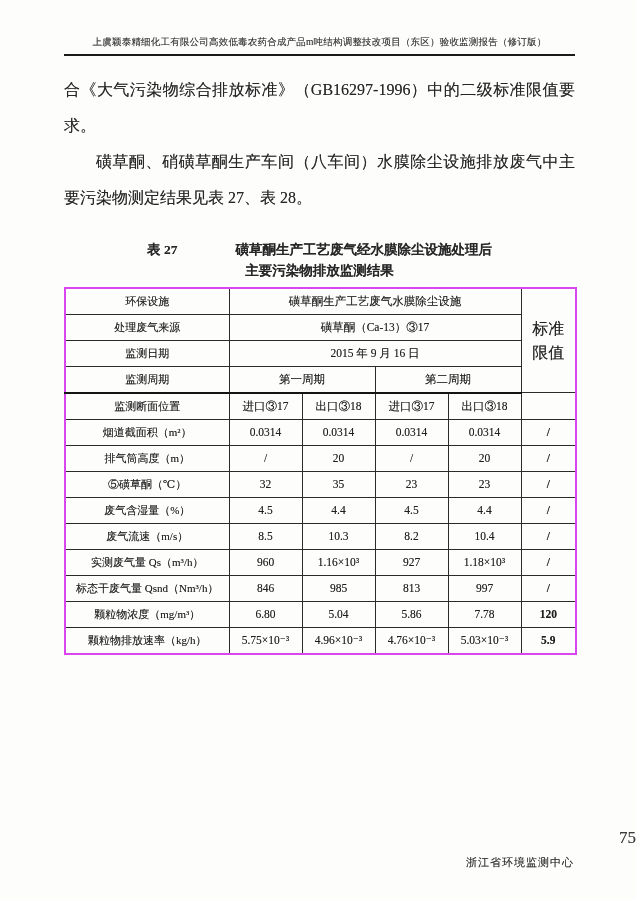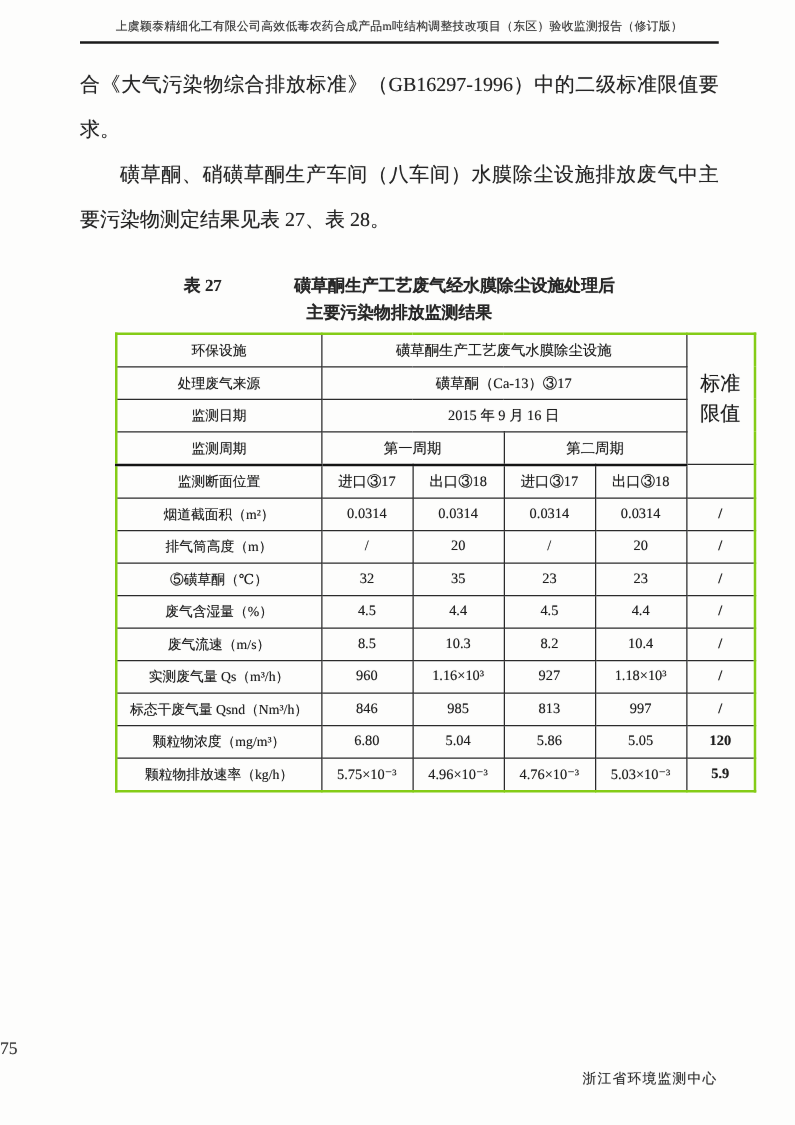--- a/index.html
+++ b/index.html
@@ -6,21 +6,21 @@
   .page {
     position:relative;
     width:636px; height:900px;
     margin:0 auto;
     background:#fdfdfc;
     font-family:"Liberation Serif","DejaVu Serif",serif;
     color:#262626;
     overflow:hidden;
     text-shadow:0 0 0.6px rgba(50,50,50,0.55);
   }
-  .content { padding:15px 61px 0 64px; }
+  .content { padding:36px 61px 0 64px; }
 
   .doc-header {
     font-size:9.5px;
     color:#3a3a3a;
     text-align:center;
     white-space:nowrap;
     overflow:hidden;
     letter-spacing:0.2px;
     padding-bottom:5px;
     border-bottom:2px solid #1b1b1b;
@@ -43,30 +43,30 @@
     text-align:center;
     color:#1f1f1f;
   }
   table.monitoring td {
     border:1px solid #2b2b2b;
     height:25px;
     padding:0 2px;
     overflow:hidden;
     white-space:nowrap;
   }
-  table.monitoring { border:2px solid #84cc16;margin-left:28px; }
+  table.monitoring { border:2px solid #d946ef; }
   td.row-label { font-size:11px; }
   tr.period-row td { border-bottom-width:2px; border-bottom-color:#141414; }
   td.col-limit { border-left-width:2px; border-left-color:#141414; font-weight:bold; font-size:11.5px; }
   td.limit-rowspan { border-left-width:2px; border-left-color:#141414; }
   .limit-head { width:2.15em; margin:0 auto; font-weight:normal; font-size:16px; line-height:1.5; white-space:normal; word-break:break-all; }
 
   .page-number {
     position:absolute; left:0; right:0; bottom:52px;
-    text-align:left; font-size:14px; color:#3c3c3c;
+    text-align:right; font-size:17px; color:#3c3c3c;
   }
   .footer-org {
     position:absolute; right:62px; bottom:30px;
     font-size:11px; color:#333;
     letter-spacing:1px;
   }
 </style>
 </head>
 <body>
 
@@ -181,21 +181,21 @@
           <td>985</td>
           <td>813</td>
           <td>997</td>
           <td class="col-limit">/</td>
         </tr>
         <tr>
           <td class="row-label">颗粒物浓度（mg/m³）</td>
           <td>6.80</td>
           <td>5.04</td>
           <td>5.86</td>
-          <td>5.05</td>
+          <td>7.78</td>
           <td class="col-limit">120</td>
         </tr>
         <tr>
           <td class="row-label">颗粒物排放速率（kg/h）</td>
           <td>5.75×10⁻³</td>
           <td>4.96×10⁻³</td>
           <td>4.76×10⁻³</td>
           <td>5.03×10⁻³</td>
           <td class="col-limit">5.9</td>
         </tr>

